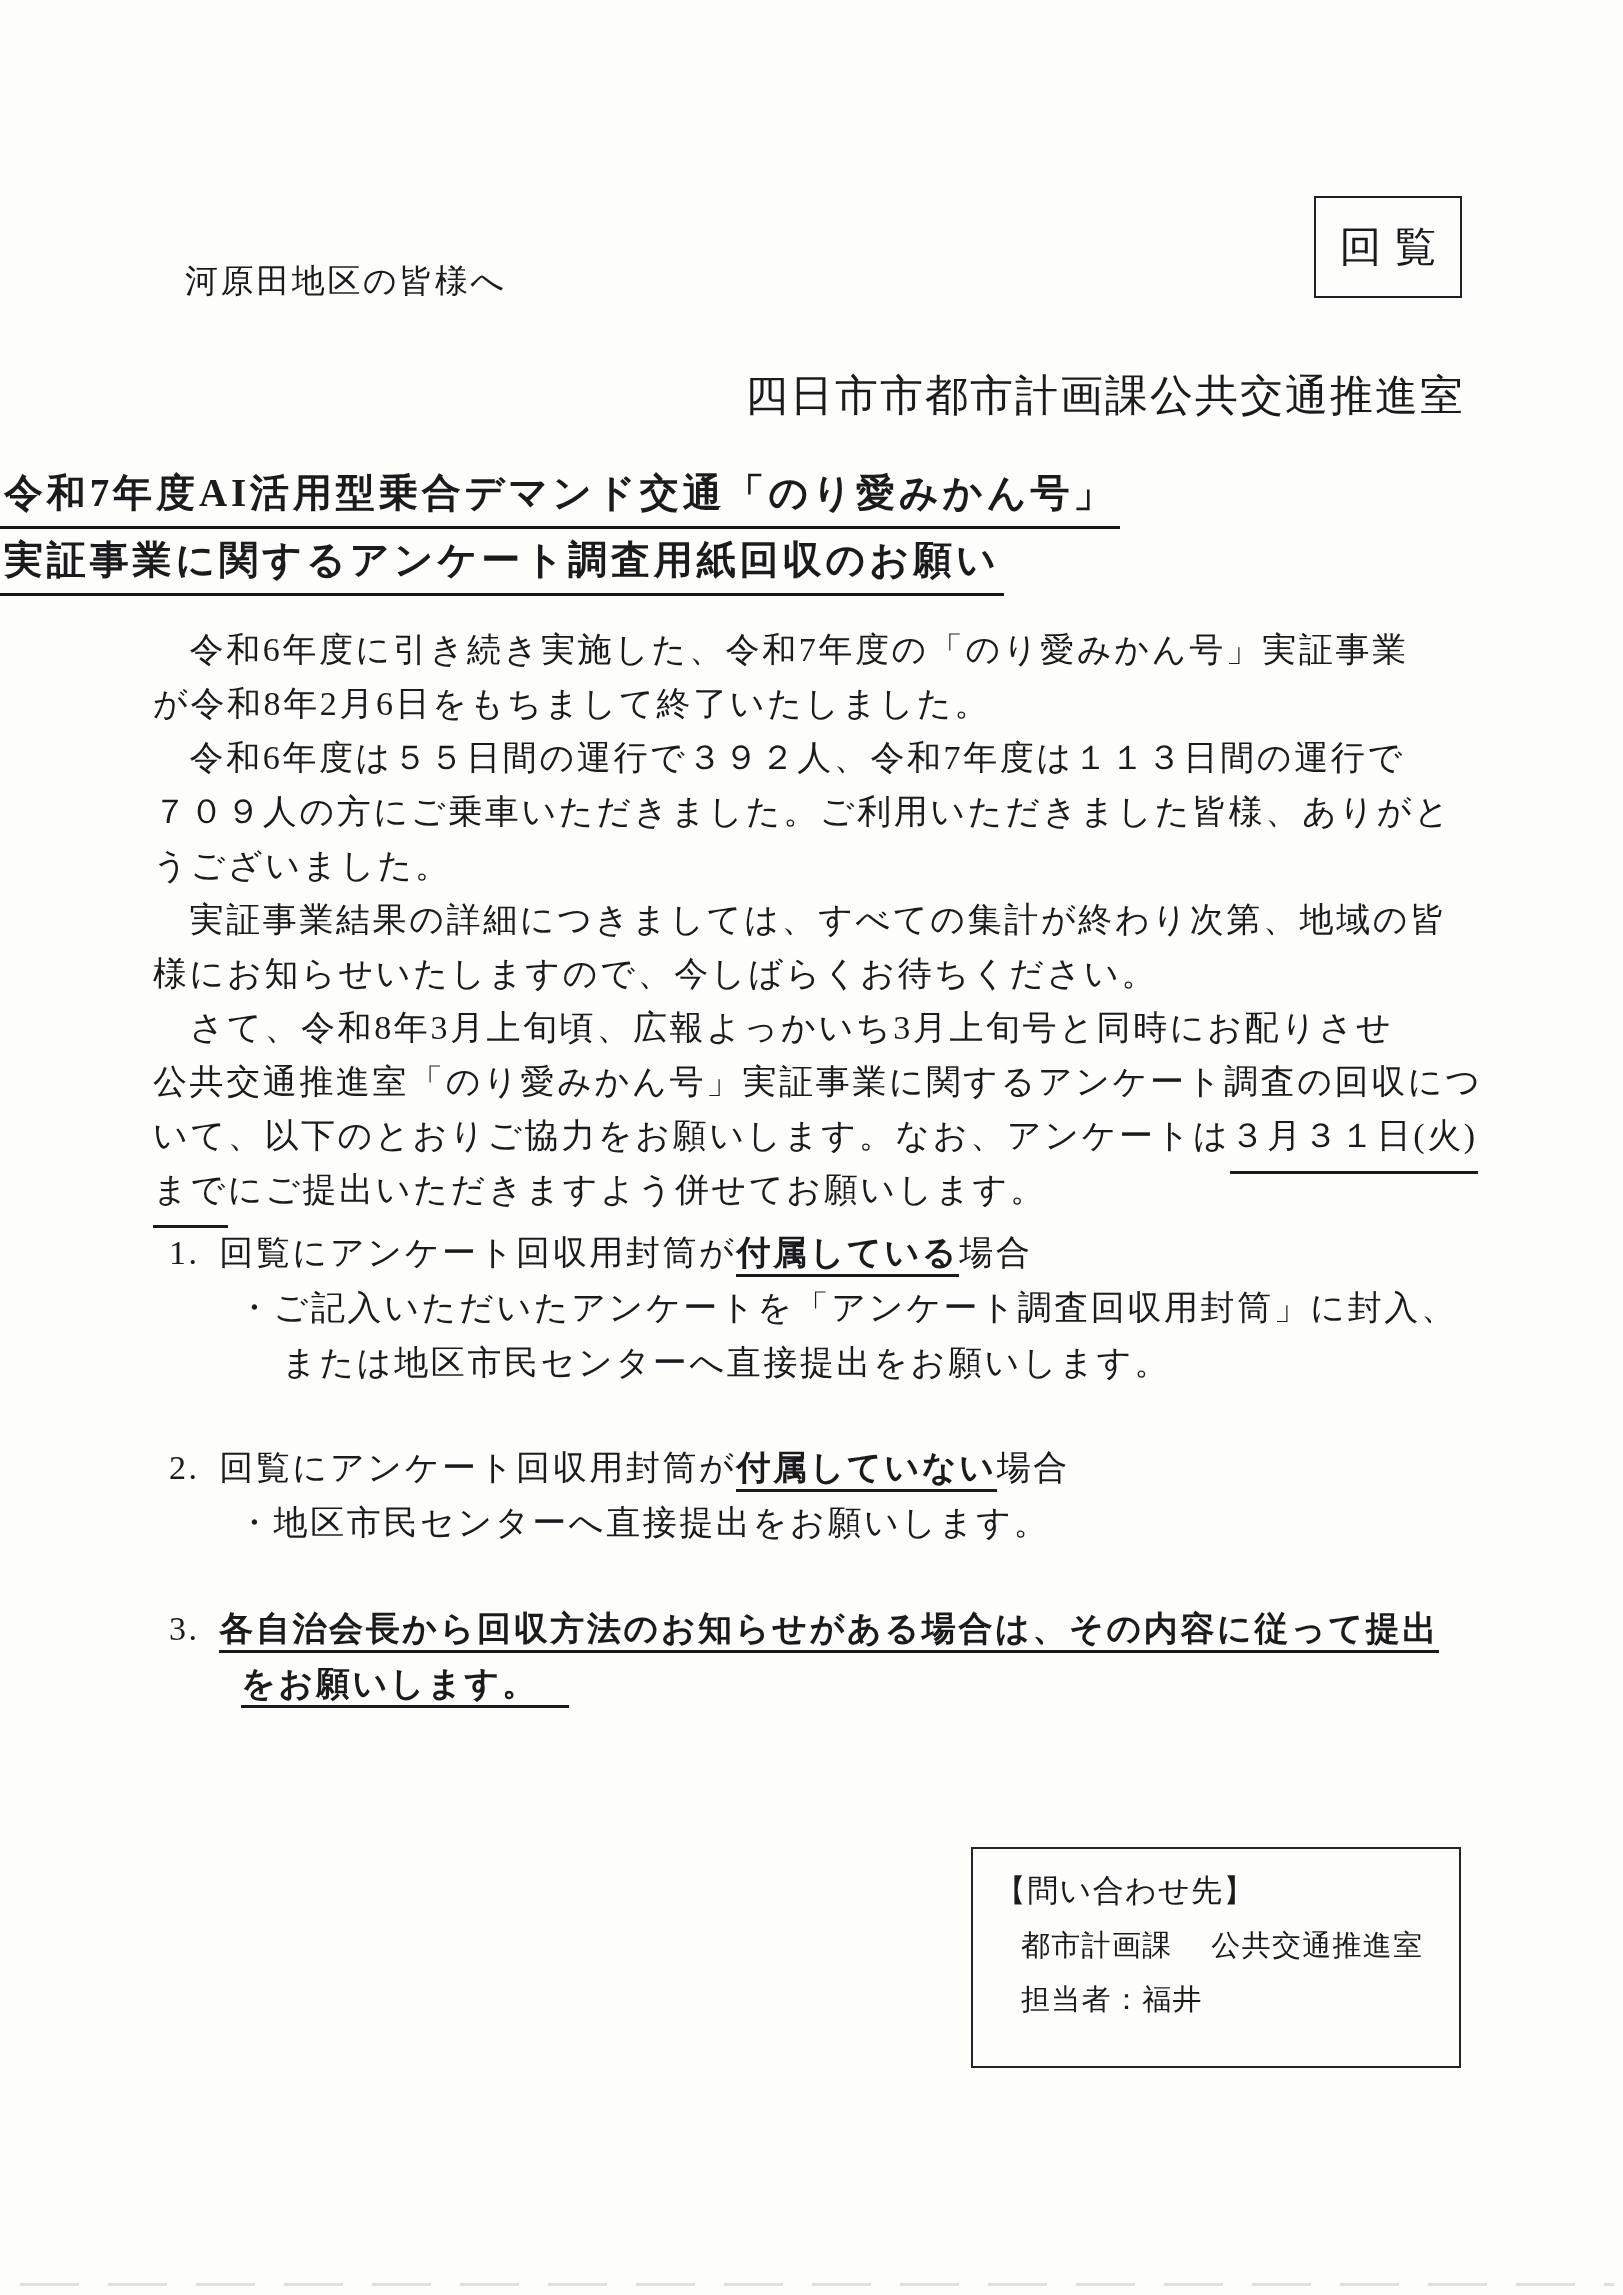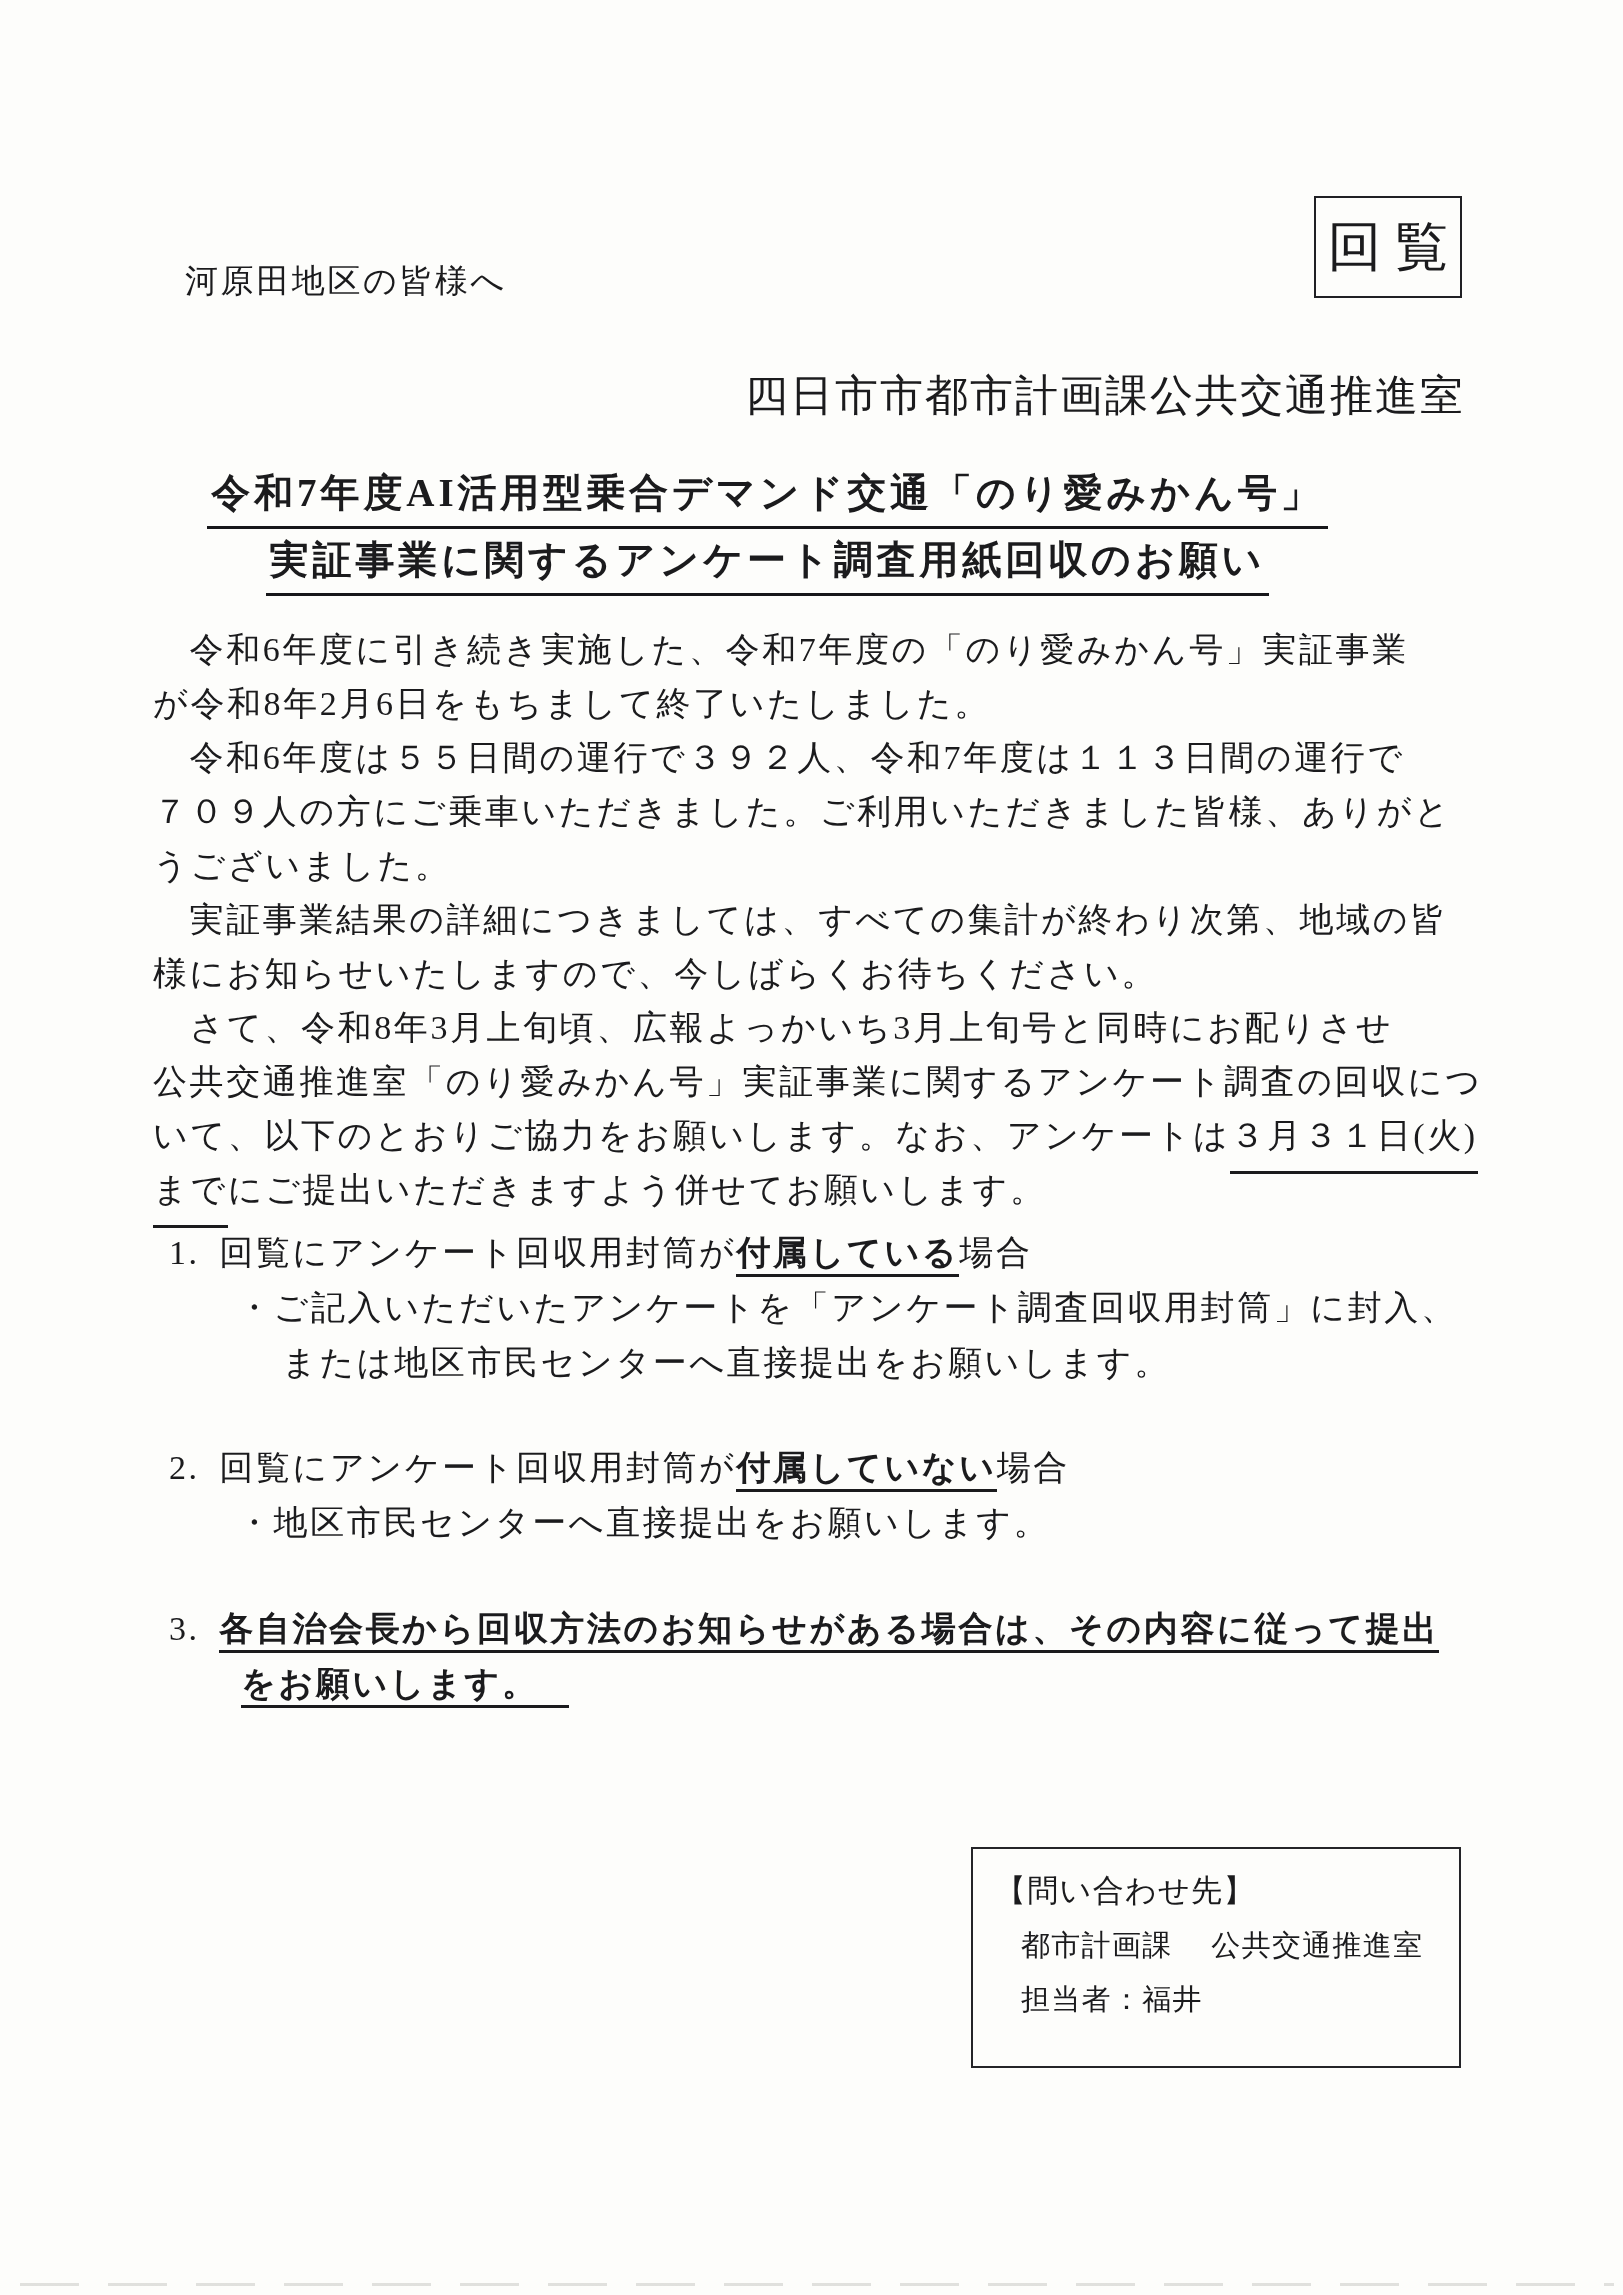--- a/index.html
+++ b/index.html
@@ -12,24 +12,24 @@
     color:#1b1b1d;
     overflow:hidden;
   }
   
   .stamp{
     position:absolute;left:1314px;top:196px;width:148px;height:102px;
     border:2.6px solid #202024;box-sizing:border-box;
     display:flex;align-items:center;justify-content:center;
     background:#fdfdfb;
   }
-  .stamp span{font-size:54px;letter-spacing:13px;margin-right:-13px;}
+  .stamp span{font-size:42px;letter-spacing:13px;margin-right:-13px;}
   .recipient{position:absolute;left:185px;top:259px;font-size:33px;letter-spacing:2.6px;}
   .sender{position:absolute;right:158px;top:367px;font-size:43px;letter-spacing:2px;}
-  .title{position:absolute;left:0;top:466px;width:1535px;text-align:center;font-weight:bold;}
+  .title{position:absolute;left:0;top:466px;width:1535px;font-weight:bold;}
   .title-line{height:67px;}
   .tl{display:inline-block;font-size:39px;letter-spacing:3.9px;border-bottom:3.3px solid #17171a;padding:0 3.9px 5.9px 3.9px;}
   .body{position:absolute;left:153px;top:623px;width:1309px;font-size:34px;letter-spacing:2.6px;}
   .line{line-height:54px;white-space:nowrap;}
   .u{border-bottom:3.3px solid #1b1b1d;padding-bottom:17px;}
   .bu{font-weight:bold;border-bottom:3.3px solid #1b1b1d;padding-bottom:3.3px;}
   .num{margin-right:19.6px;}
   .item{position:absolute;left:169px;font-size:34px;letter-spacing:2.6px;}
   .item .line{line-height:55px;}
   .item1{top:1225px;}

